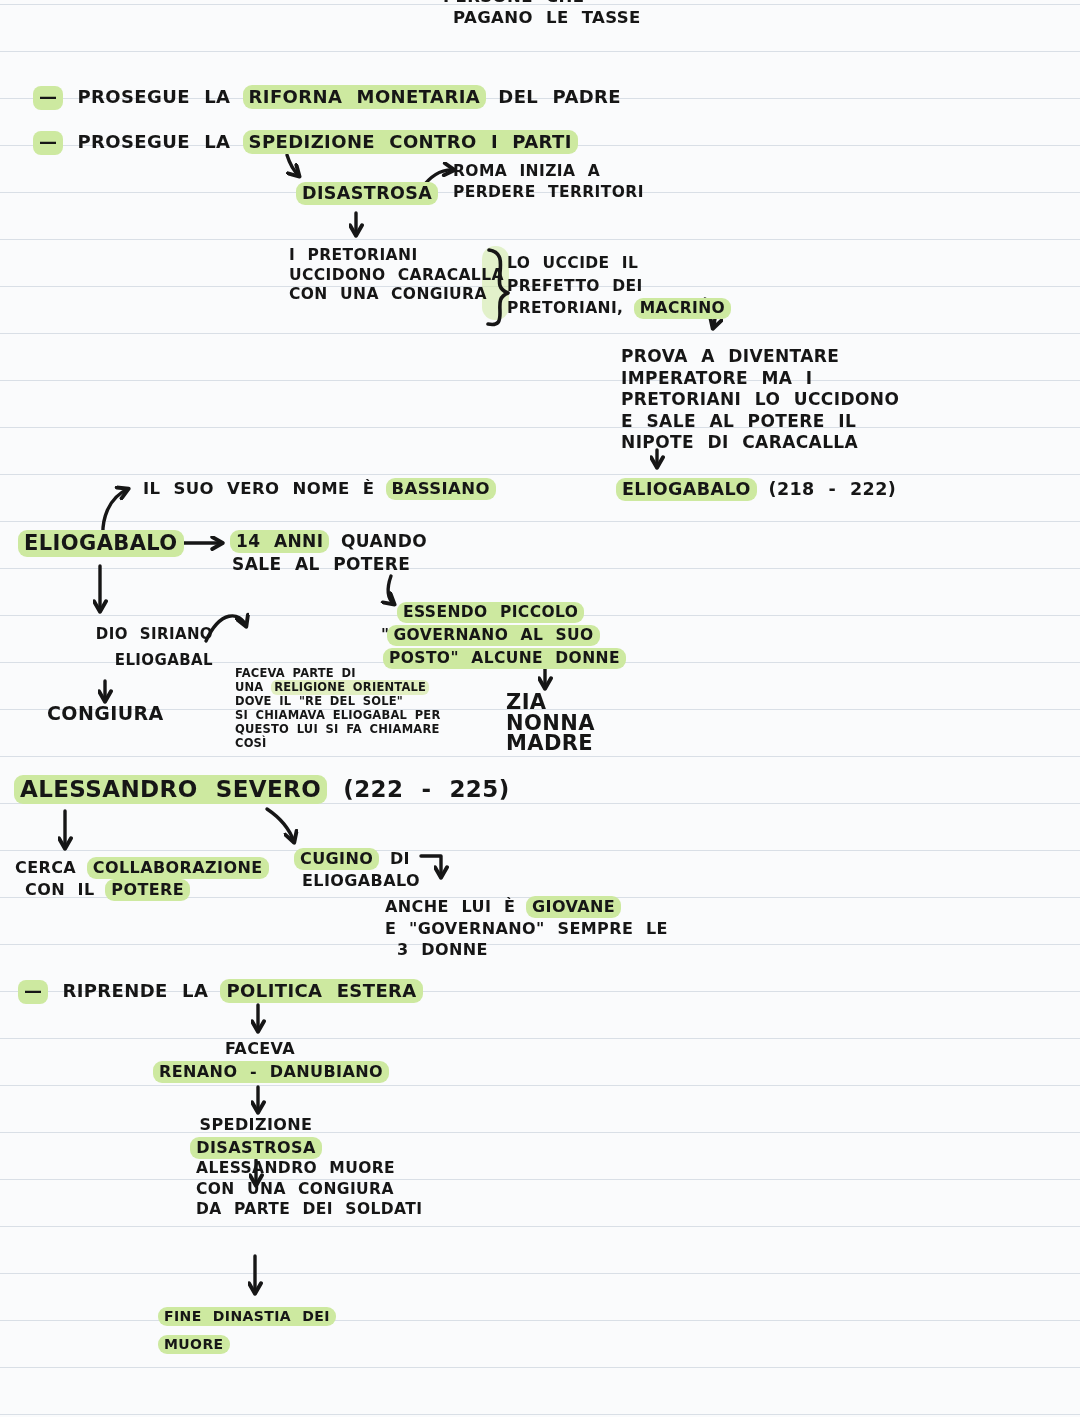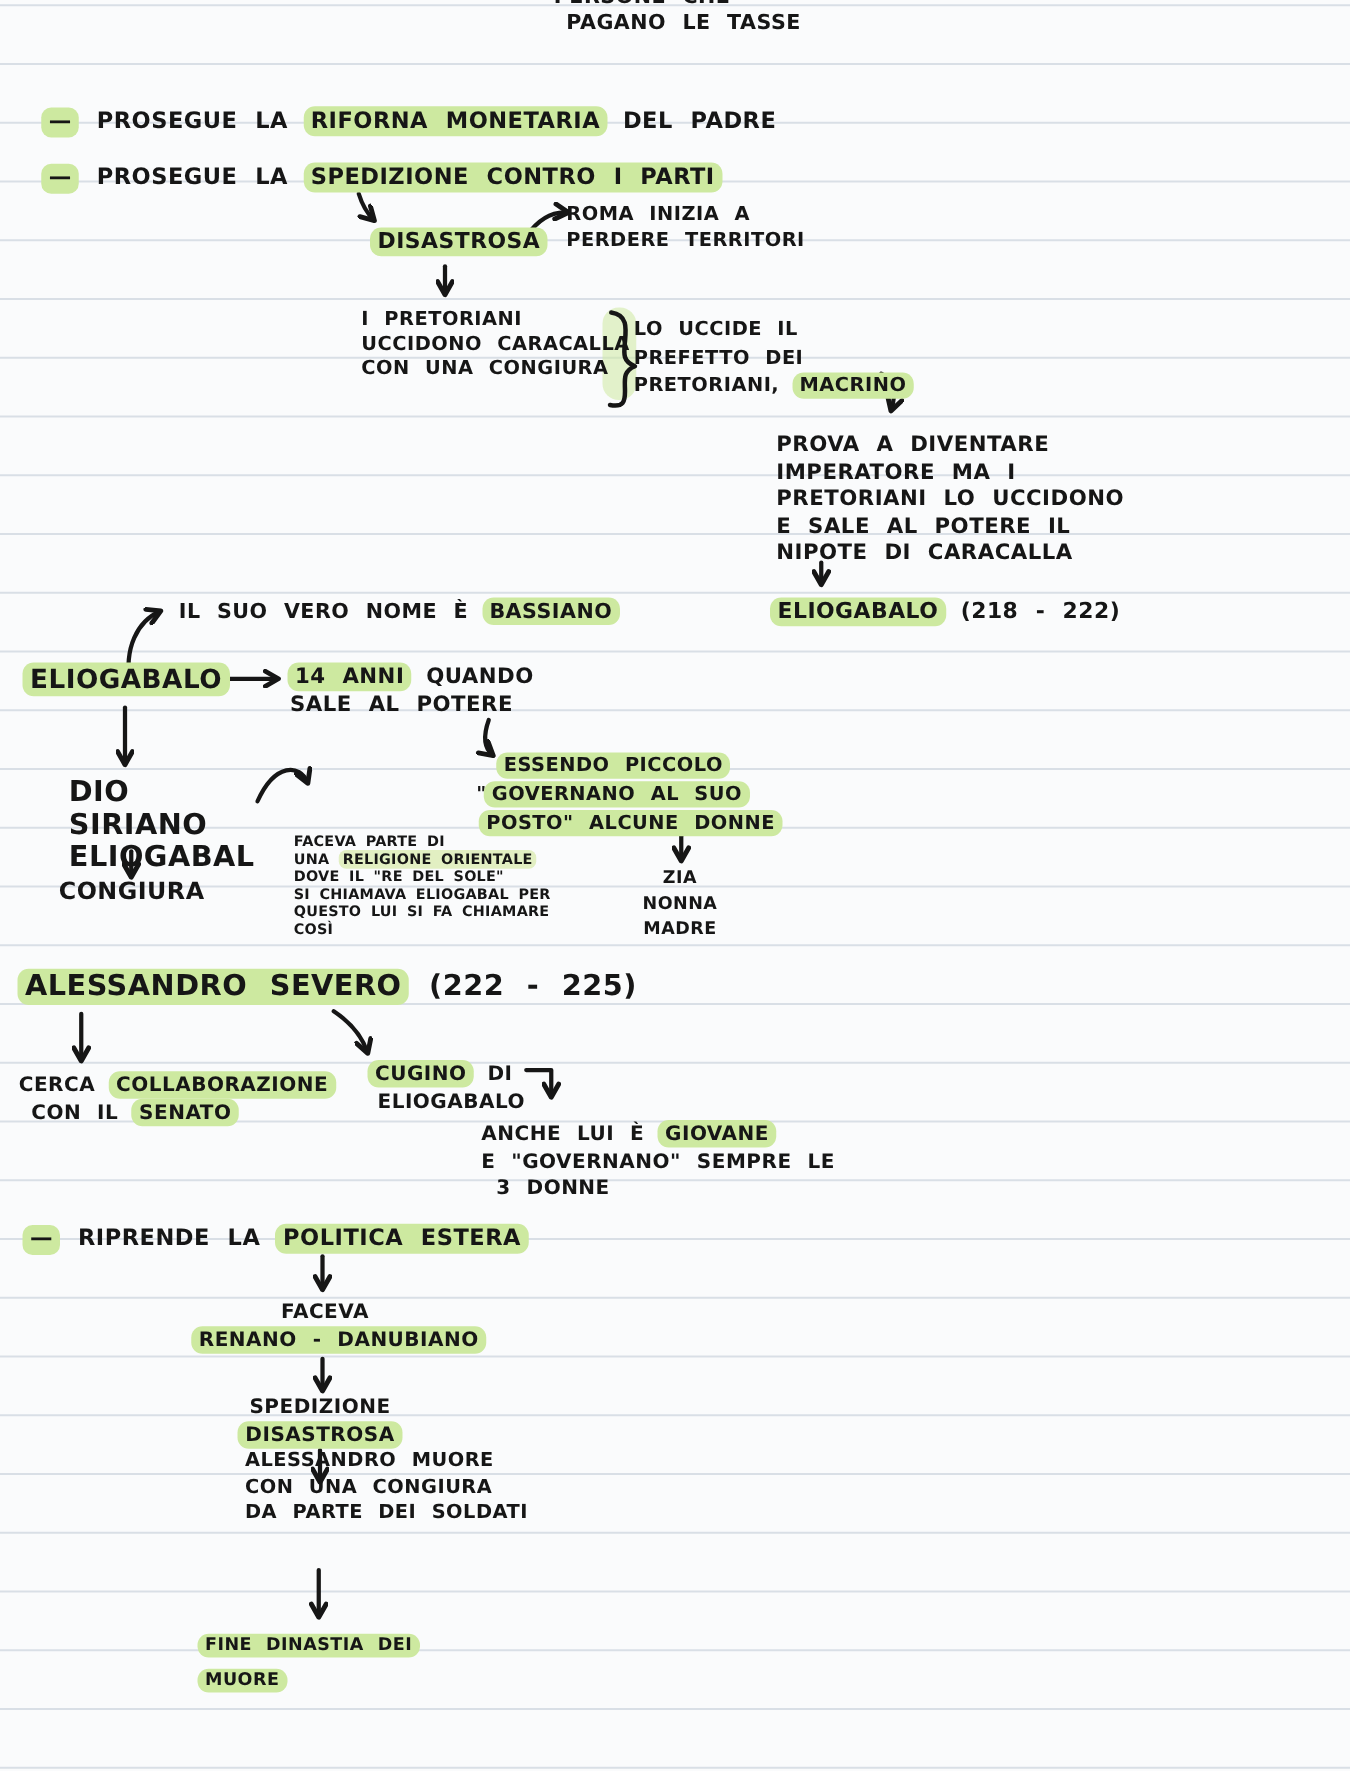--- a/index.html
+++ b/index.html
@@ -125,49 +125,49 @@
 
   <div class="node" style="left:143px; top:478px; font-size:16.5px;"><span>IL SUO VERO NOME È </span><span class="hl">BASSIANO</span></div>
 
   <div class="node" style="left:20px; top:529px; font-size:21px;"><span class="hl">ELIOGABALO</span></div>
 
   <div class="node" style="left:232px; top:530px; font-size:17px; line-height:23px;">
     <div><span class="hl">14 ANNI</span><span> QUANDO</span></div>
     <div>SALE AL POTERE</div>
   </div>
 
-  <div class="node ml" style="left:55px; top:621px; width:158px; text-align:left; font-size:23px; line-height:26px;">DIO SIRIANO
+  <div class="node ml" style="left:55px; top:621px; width:158px; text-align:right; font-size:15px; line-height:26px;">DIO SIRIANO
 ELIOGABAL</div>
 
   <div class="node" style="left:47px; top:701px; font-size:19px;">CONGIURA</div>
 
   <div class="node small-note" style="left:211px; top:666px;margin-left:24px;">
     <div>FACEVA PARTE DI</div>
     <div><span>UNA </span><span class="hl-soft">RELIGIONE ORIENTALE</span></div>
     <div>DOVE IL "RE DEL SOLE"</div>
     <div>SI CHIAMAVA ELIOGABAL PER</div>
     <div>QUESTO LUI SI FA CHIAMARE</div>
     <div>COSÌ</div>
   </div>
 
   <div class="node" style="left:381px; top:601px; font-size:15.5px; line-height:23px;">
     <div style="padding-left:18px;"><span class="hl">ESSENDO PICCOLO</span></div>
     <div><span>"</span><span class="hl">GOVERNANO AL SUO</span></div>
     <div style="padding-left:4px;"><span class="hl">POSTO" ALCUNE DONNE</span></div>
   </div>
 
-  <div class="node ml" style="left:506px; top:692px; width:76px; text-align:center; font-size:14px; line-height:20.5px;">ZIA
+  <div class="node ml" style="left:506px; top:692px; width:76px; text-align:left; font-size:21px; line-height:20.5px;">ZIA
 NONNA
 MADRE</div>
 
   <div class="node" style="left:16px; top:774px; font-size:23px;"><span class="hl">ALESSANDRO SEVERO</span><span> (222 - 225)</span></div>
 
   <div class="node" style="left:15px; top:857px; font-size:16px; line-height:22px;">
     <div><span>CERCA </span><span class="hl">COLLABORAZIONE</span></div>
-    <div style="padding-left:10px;"><span>CON IL </span><span class="hl">SENATO</span></div>
+    <div style="padding-left:10px;"><span>CON IL </span><span class="hl">POTERE</span></div>
   </div>
 
   <div class="node" style="left:296px; top:848px; font-size:16px; line-height:22px;">
     <div><span class="hl">CUGINO</span><span> DI</span></div>
     <div style="padding-left:6px;">ELIOGABALO</div>
   </div>
 
   <div class="node" style="left:385px; top:896px; font-size:16px; line-height:21.5px;">
     <div><span>ANCHE LUI È </span><span class="hl">GIOVANE</span></div>
     <div>E "GOVERNANO" SEMPRE LE</div>

